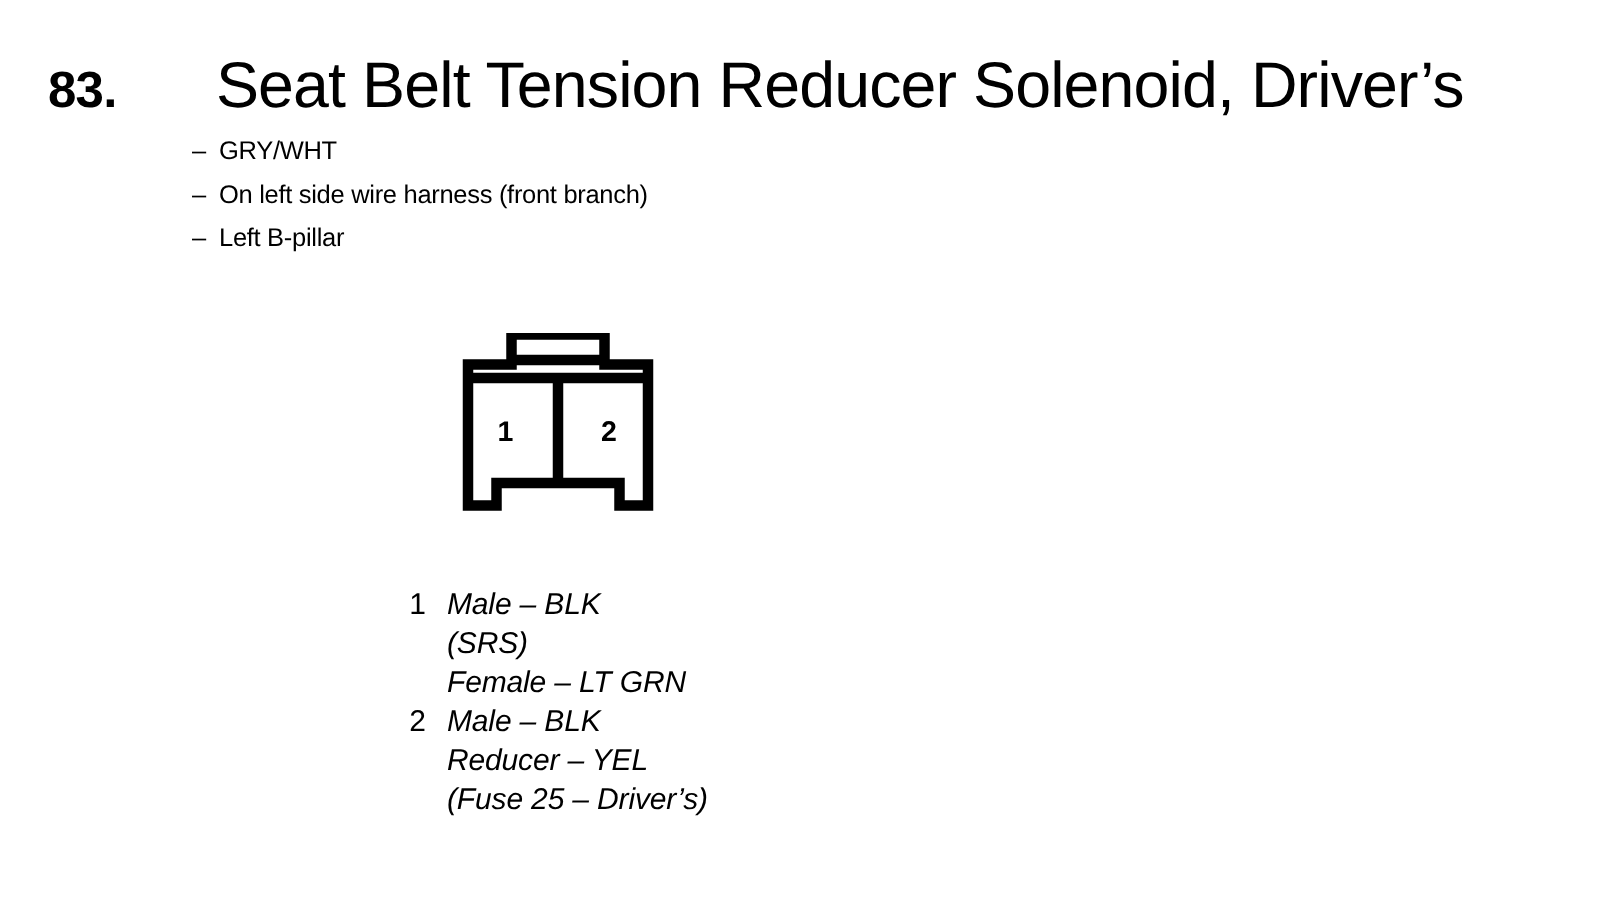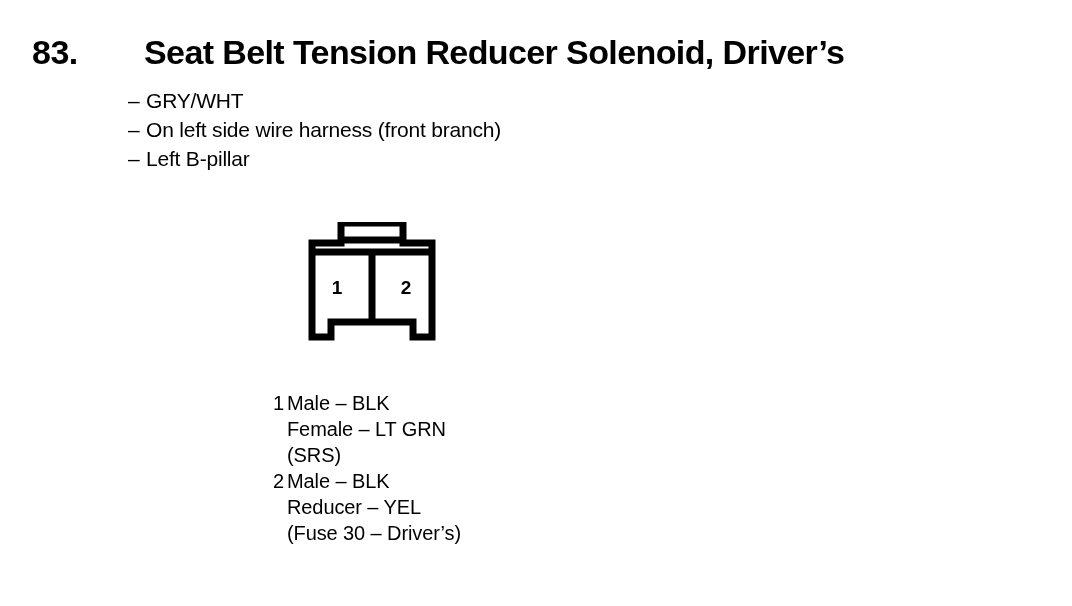--- a/index.html
+++ b/index.html
@@ -24,43 +24,43 @@
   }
 
   
   .title-row {
     position: absolute;
     left: 32px;
     top: 33px;
     display: flex;
     align-items: baseline;
     white-space: nowrap;
-    gap: 16px;
   }
   .title-num {
     font-size: 34px;
     font-weight: bold;
     letter-spacing: -0.5px;
     width: 96px;
     display: inline-block;
   }
   .title-text {
-    font-size: 34px;
-    font-weight: bold;
+    font-size: 43px;
+    font-weight: normal;
     letter-spacing: -0.6px;
+    margin-left: 16px;
   }
 
   
   .attrs {
     position: absolute;
     left: 128px;
     top: 86px;
   }
   .attr-line {
-    font-size: 21px;
+    font-size: 17px;
     line-height: 29px;
     white-space: nowrap;
     letter-spacing: -0.2px;
   }
   .attr-dash {
     display: inline-block;
     width: 18px;
   }
 
   
@@ -92,21 +92,22 @@
     align-items: flex-start;
   }
   .pin-index {
     width: 26px;
     text-align: right;
     font-size: 20px;
     line-height: 26px;
     flex: 0 0 auto;
   }
   .pin-lines {
-    margin-left: 3px;
+    margin-left: 14px;
+    font-style: italic;
   }
   .pin-line {
     font-size: 20px;
     line-height: 26px;
     white-space: nowrap;
     letter-spacing: -0.1px;
   }
 </style>
 </head>
 <body>
@@ -157,29 +158,29 @@
       <text class="pin-num" x="110" y="72" text-anchor="middle">2</text>
     </svg>
   </div>
 
   <div class="pins">
 
     <div class="pin-block">
       <span class="pin-index">1</span>
       <div class="pin-lines">
         <div class="pin-line">Male – BLK</div>
+        <div class="pin-line">(SRS)</div>
         <div class="pin-line">Female – LT GRN</div>
-        <div class="pin-line">(SRS)</div>
       </div>
     </div>
 
     <div class="pin-block">
       <span class="pin-index">2</span>
       <div class="pin-lines">
         <div class="pin-line">Male – BLK</div>
         <div class="pin-line">Reducer – YEL</div>
-        <div class="pin-line">(Fuse 30 – Driver’s)</div>
+        <div class="pin-line">(Fuse 25 – Driver’s)</div>
       </div>
     </div>
 
   </div>
 
 </div>
 
 </body></html>

